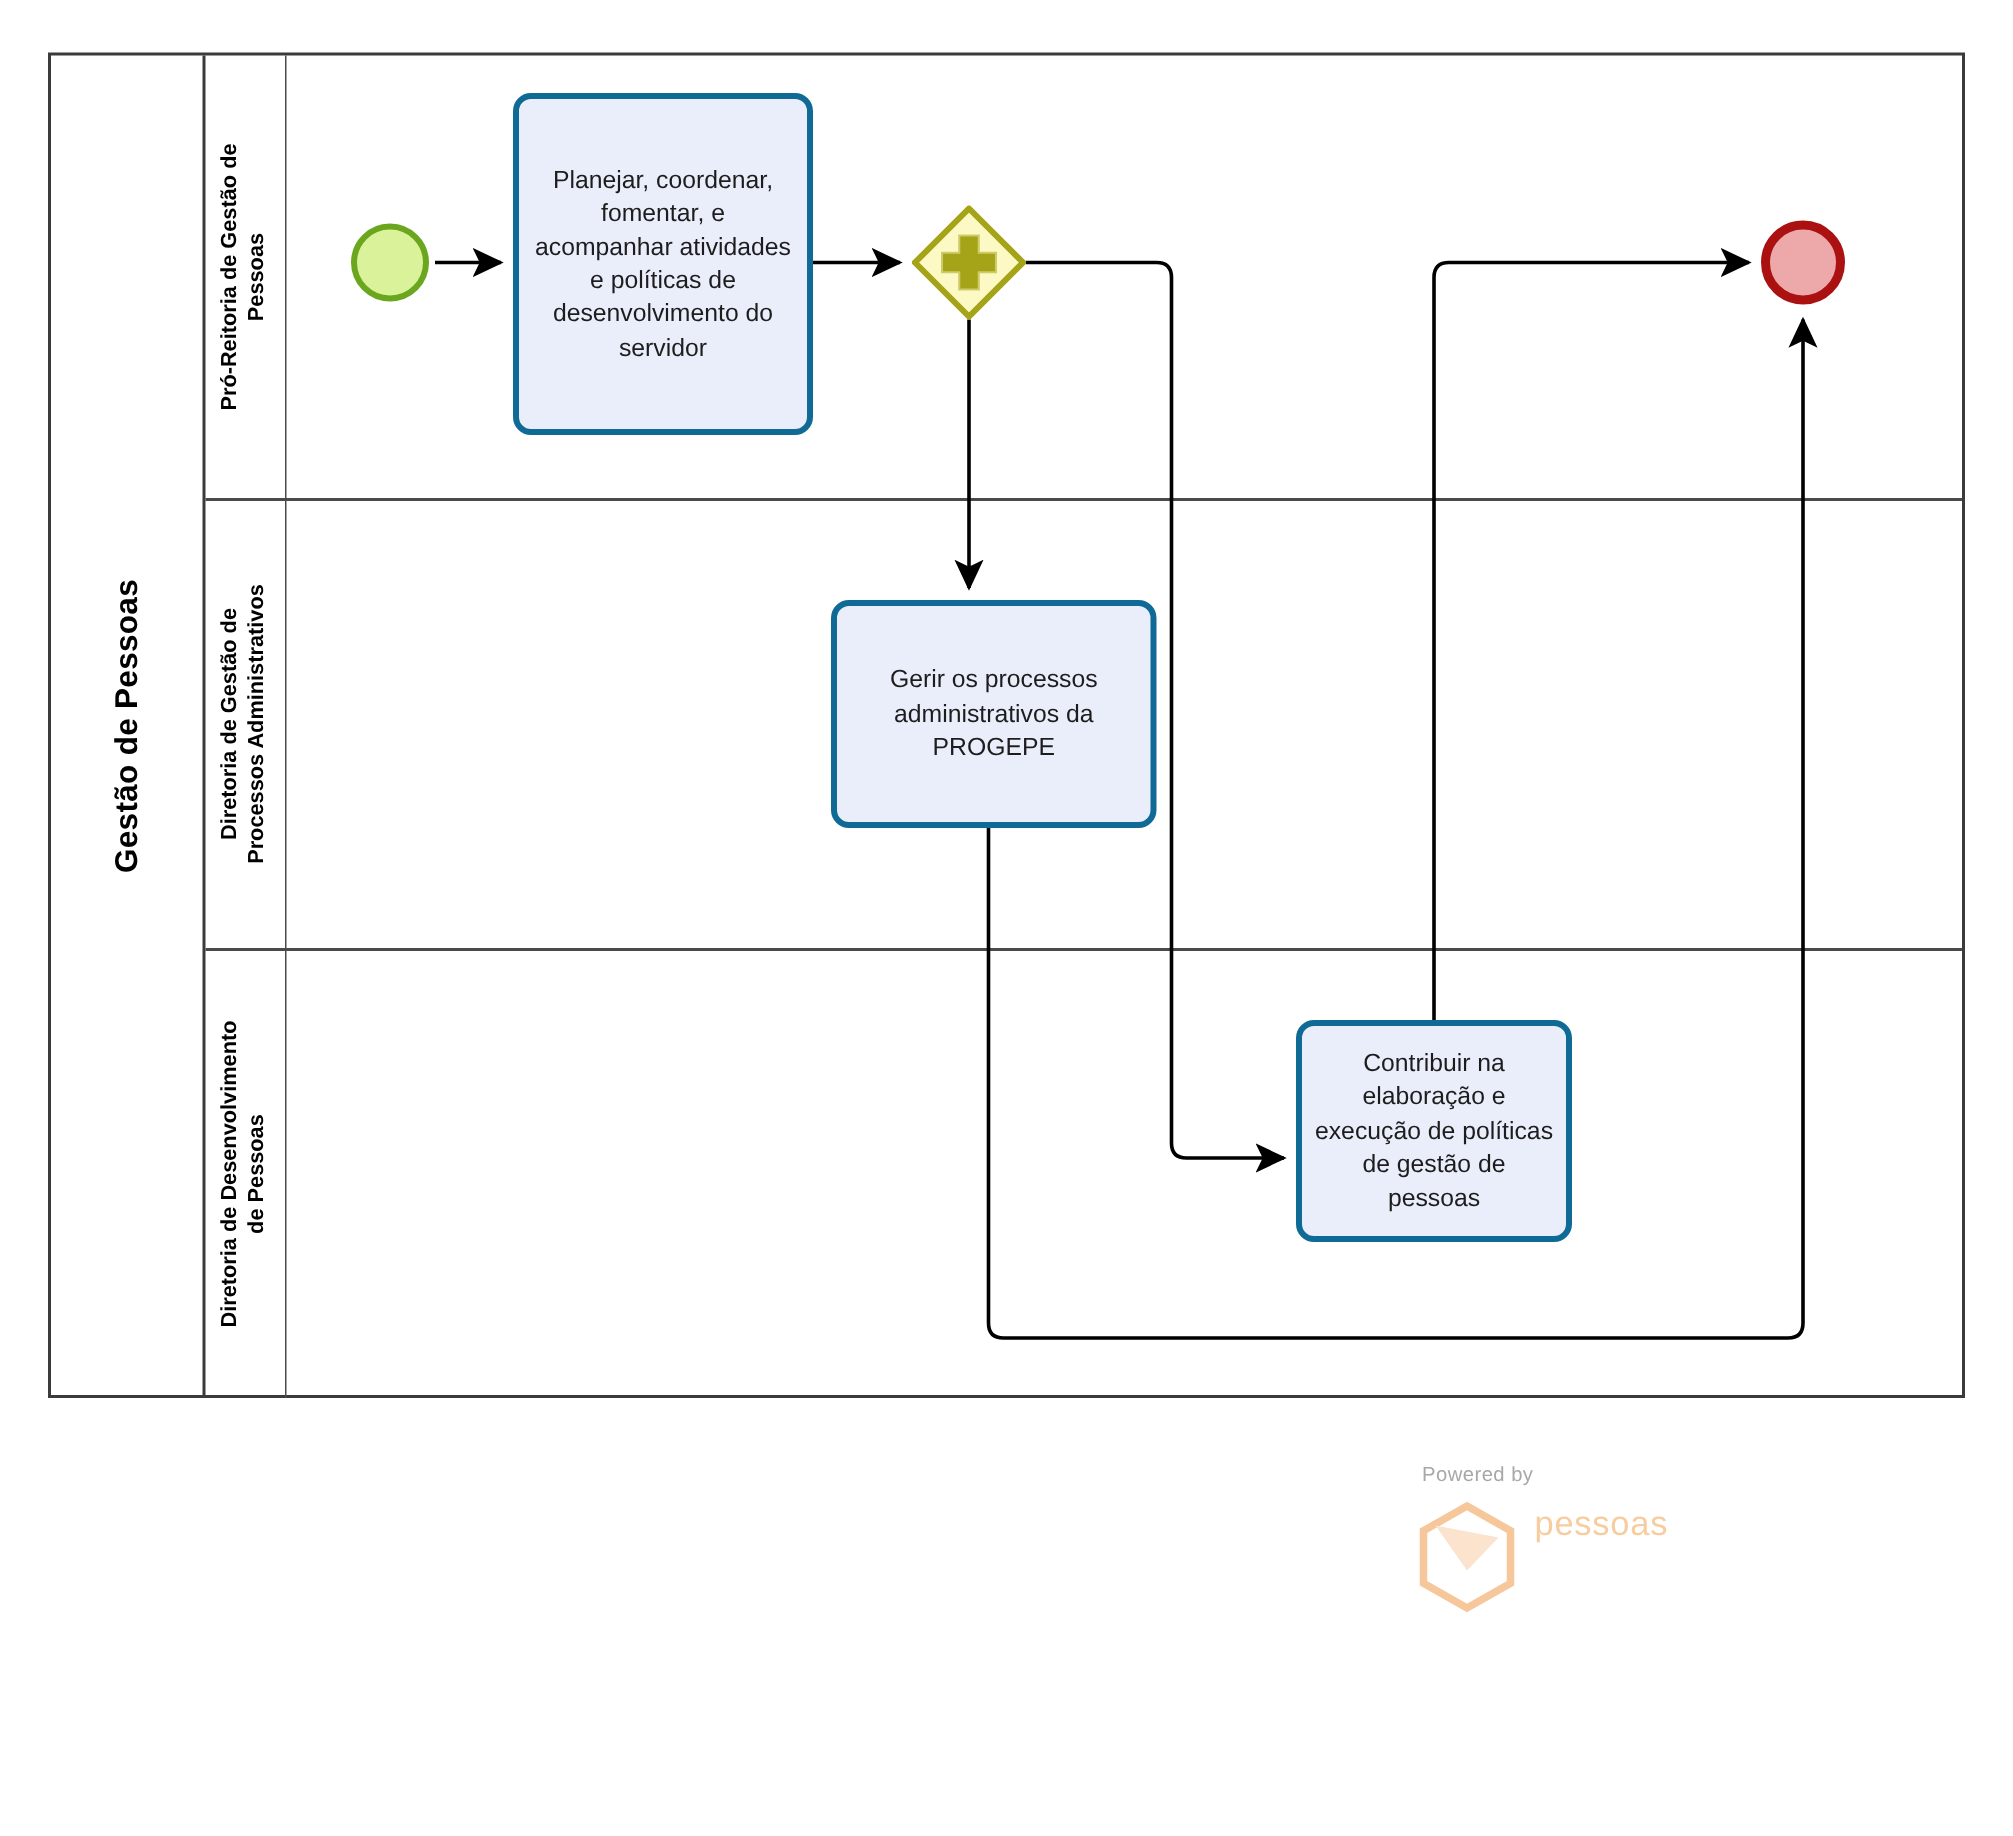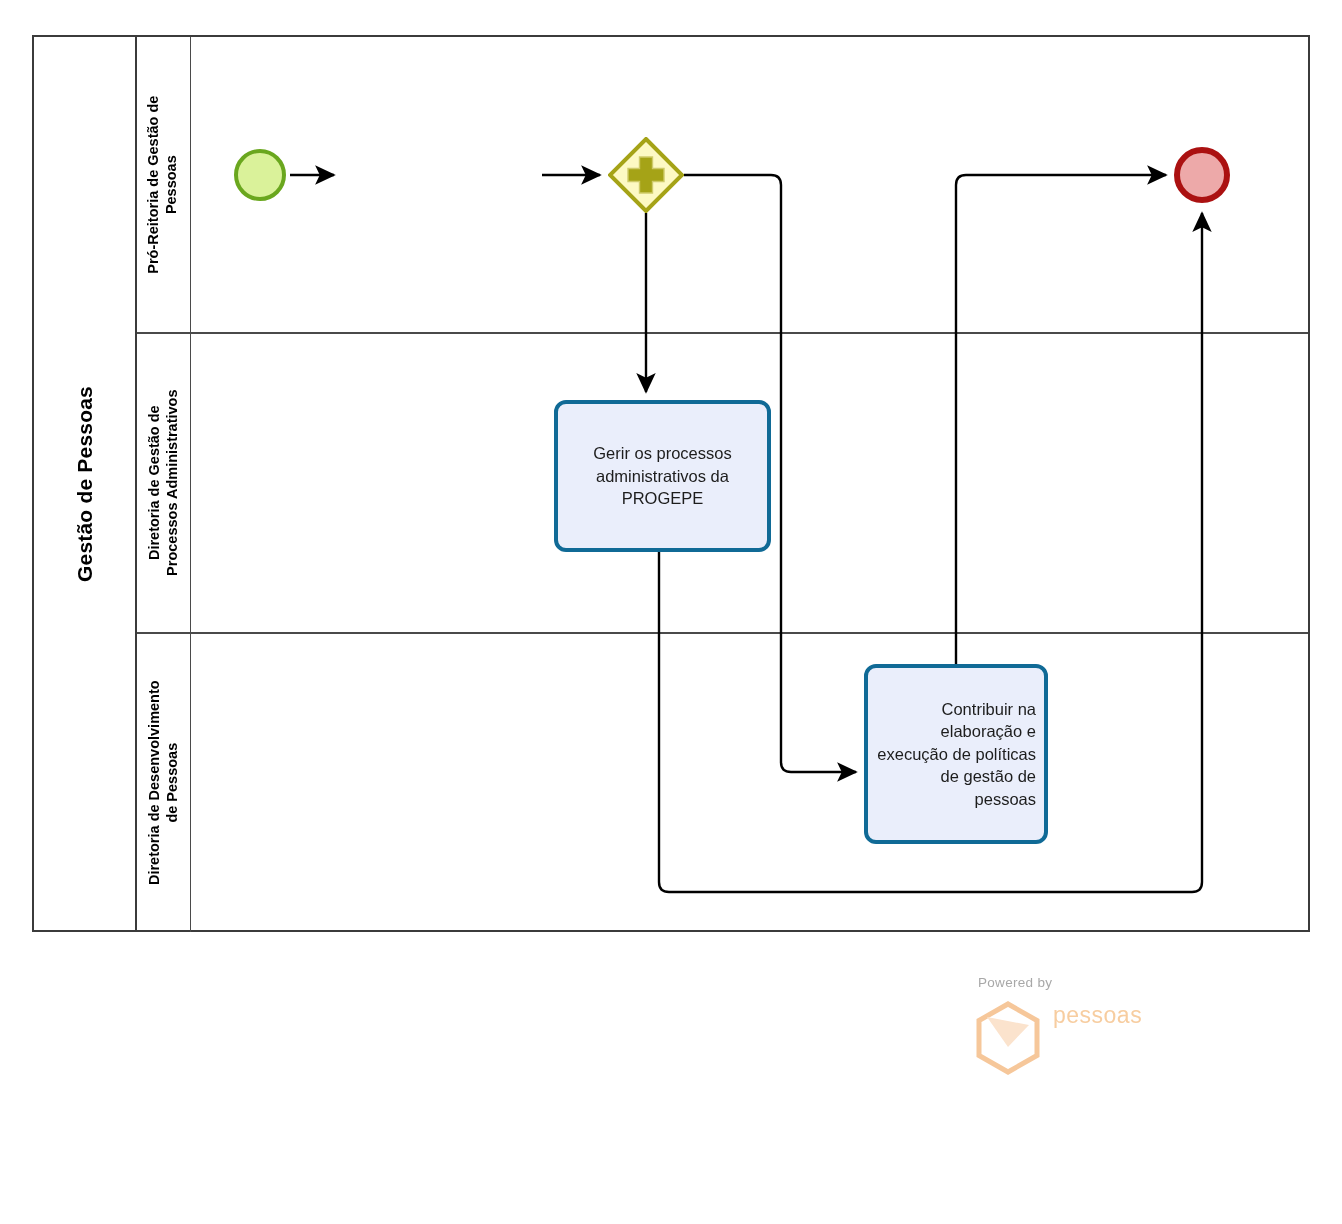--- a/index.html
+++ b/index.html
@@ -142,42 +142,42 @@
     align-items: center;
     justify-content: center;
     text-align: center;
     color: #1d1d1d;
     font-size: 16.5px;
     line-height: 1.36;
     padding: 4px 8px;
   }
   .task-1 { left: 342px; top: 62px;  width: 200px; height: 228px; }
   .task-2 { left: 554px; top: 400px; width: 217px; height: 152px; }
-  .task-3 { left: 864px; top: 664px; width: 184px; height: 180px; text-align: right; }
+  .task-3 { left: 864px; top: 680px; width: 184px; height: 148px; }
 
   
   .gateway {
     position: absolute;
     left: 608px; top: 137px;
     width: 76px; height: 76px;
   }
   .gateway svg { display: block; }
 
   
   .connectors {
     position: absolute;
     left: 0; top: 0;
     width: 1342px; height: 1224px;
     pointer-events: none;
   }
 
   
   .watermark {
     position: absolute;
-    left: 952px;
+    left: 922px;
     top: 975px;
     width: 290px;
     height: 100px;
   }
   .wm-powered {
     position: absolute;
     left: 26px;
     top: 0px;
     font-size: 13.5px;
     color: #a8a8a8;
@@ -262,20 +262,21 @@
 
     <path d="M 956 680 L 956 185 Q 956 175 966 175 L 1166 175" fill="none" stroke="#000" stroke-width="2.4" marker-end="url(#arrow)"></path>
 
     <path d="M 659 552 L 659 882 Q 659 892 669 892 L 1192 892 Q 1202 892 1202 882 L 1202 213" fill="none" stroke="#000" stroke-width="2.4" marker-end="url(#arrow)"></path>
   </svg>
 
   <div class="flow-layer">
 
     <div class="event event-start"></div>
 
+    <div class="task task-1">Planejar, coordenar, fomentar, e acompanhar atividades e políticas de desenvolvimento do servidor</div>
 
     <div class="gateway">
       <svg viewBox="0 0 76 76" width="76" height="76">
         <polygon points="38,2 74,38 38,74 2,38" fill="#fdf9c4" stroke="#a5a317" stroke-width="4"></polygon>
         <path d="M 31.5 20 L 44.5 20 L 44.5 31.5 L 56 31.5 L 56 44.5 L 44.5 44.5 L 44.5 56 L 31.5 56 L 31.5 44.5 L 20 44.5 L 20 31.5 L 31.5 31.5 Z" fill="#a5a317" stroke="#cfcb6a" stroke-width="1.4"></path>
       </svg>
     </div>
 
     <div class="task task-2">Gerir os processos administrativos da PROGEPE</div>
 

